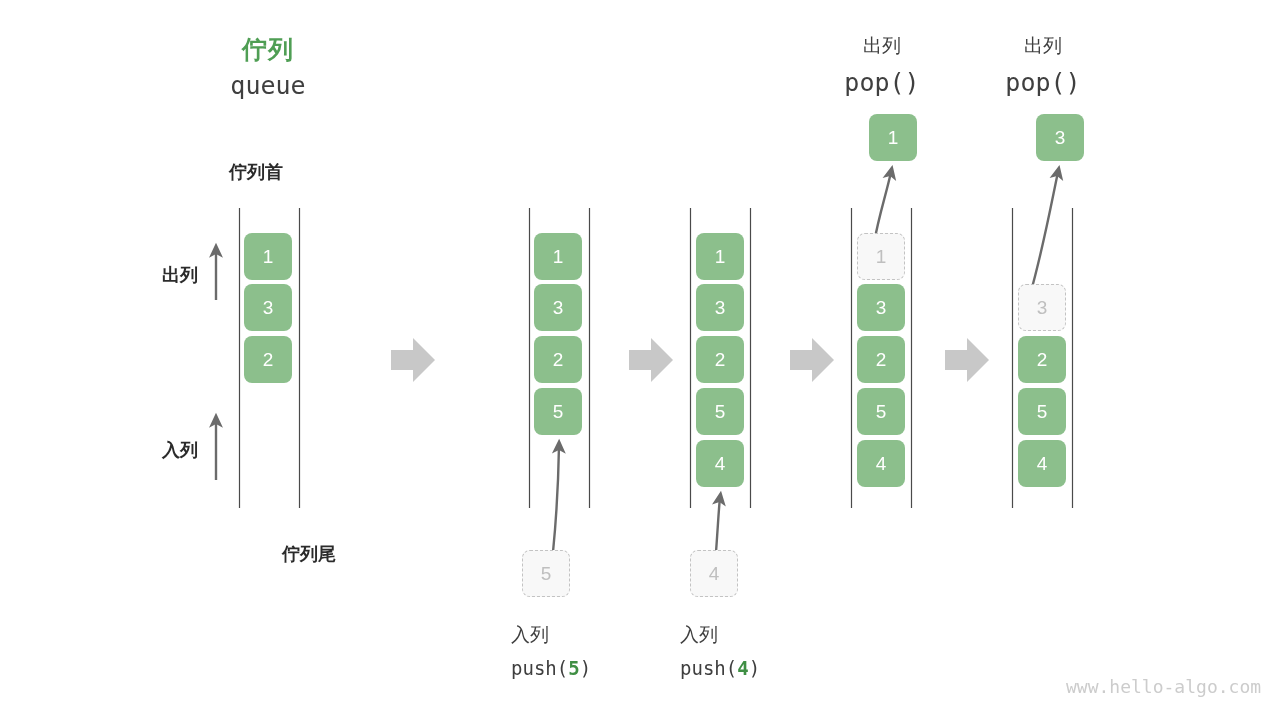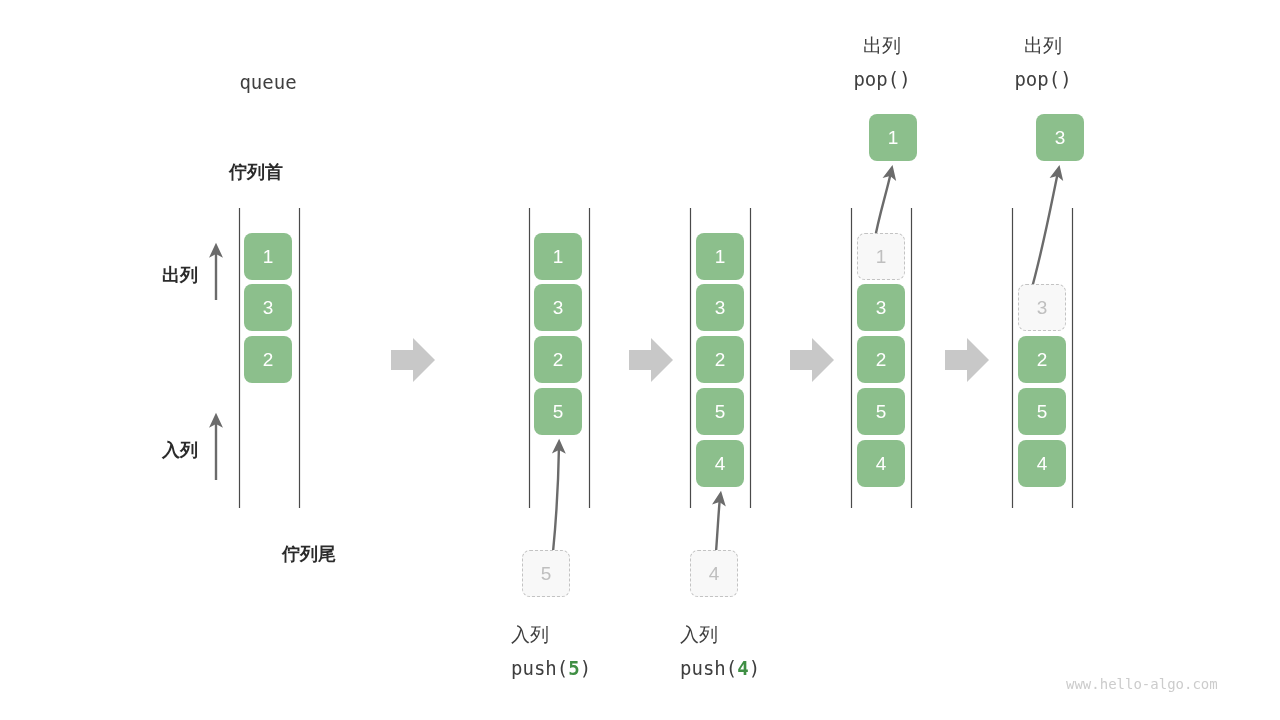--- a/index.html
+++ b/index.html
@@ -26,21 +26,21 @@
   .title-cn {
     font-size: 25px;
     font-weight: bold;
     color: #4f9e54;
     text-align: center;
     letter-spacing: 1px;
     white-space: nowrap;
   }
   .title-mono {
     font-family: "DejaVu Sans Mono", "Liberation Mono", monospace;
-    font-size: 19px;
+    font-size: 25px;
     color: #3f3f3f;
     text-align: center;
     white-space: nowrap;
   }
   .head-cn {
     font-size: 19px;
     color: #3f3f3f;
     text-align: center;
     white-space: nowrap;
   }
@@ -87,21 +87,21 @@
   }
   .cell.ghost {
     background: #f8f8f8;
     border: 1.6px dashed #c3c3c3;
     color: #bfbfbf;
   }
 
   
   .watermark {
     font-family: "DejaVu Sans Mono", "Liberation Mono", monospace;
-    font-size: 14px;
+    font-size: 18px;
     color: #cccccc;
     white-space: nowrap;
   }
 
   svg.overlay {
     position: absolute;
     left: 0; top: 0;
     width: 1280px;
     height: 720px;
     pointer-events: none;
@@ -148,20 +148,21 @@
     </g>
 
     <g fill="#c8c8c8">
       <path d="M391,350 h22 v-12 l22,22 l-22,22 v-12 h-22 z"></path>
       <path d="M629,350 h22 v-12 l22,22 l-22,22 v-12 h-22 z"></path>
       <path d="M790,350 h22 v-12 l22,22 l-22,22 v-12 h-22 z"></path>
       <path d="M945,350 h22 v-12 l22,22 l-22,22 v-12 h-22 z"></path>
     </g>
   </svg>
 
+  <div class="abs title-cn" style="left:200px; top:33px; width:136px;">佇列</div>
   <div class="abs title-mono" style="left:200px; top:71px; width:136px;">queue</div>
 
   <div class="abs bold-label" style="left:188px; top:160px; width:136px;">佇列首</div>
   <div class="abs bold-label" style="left:200px; top:542px; width:136px;text-align:right;">佇列尾</div>
 
   <div class="abs side-label" style="left:120px; top:263px; width:78px;">出列</div>
   <div class="abs side-label" style="left:120px; top:438px; width:78px;">入列</div>
 
   <div class="cell" style="left:244px; top:233px;">1</div>
   <div class="cell" style="left:244px; top:284px;">3</div>

